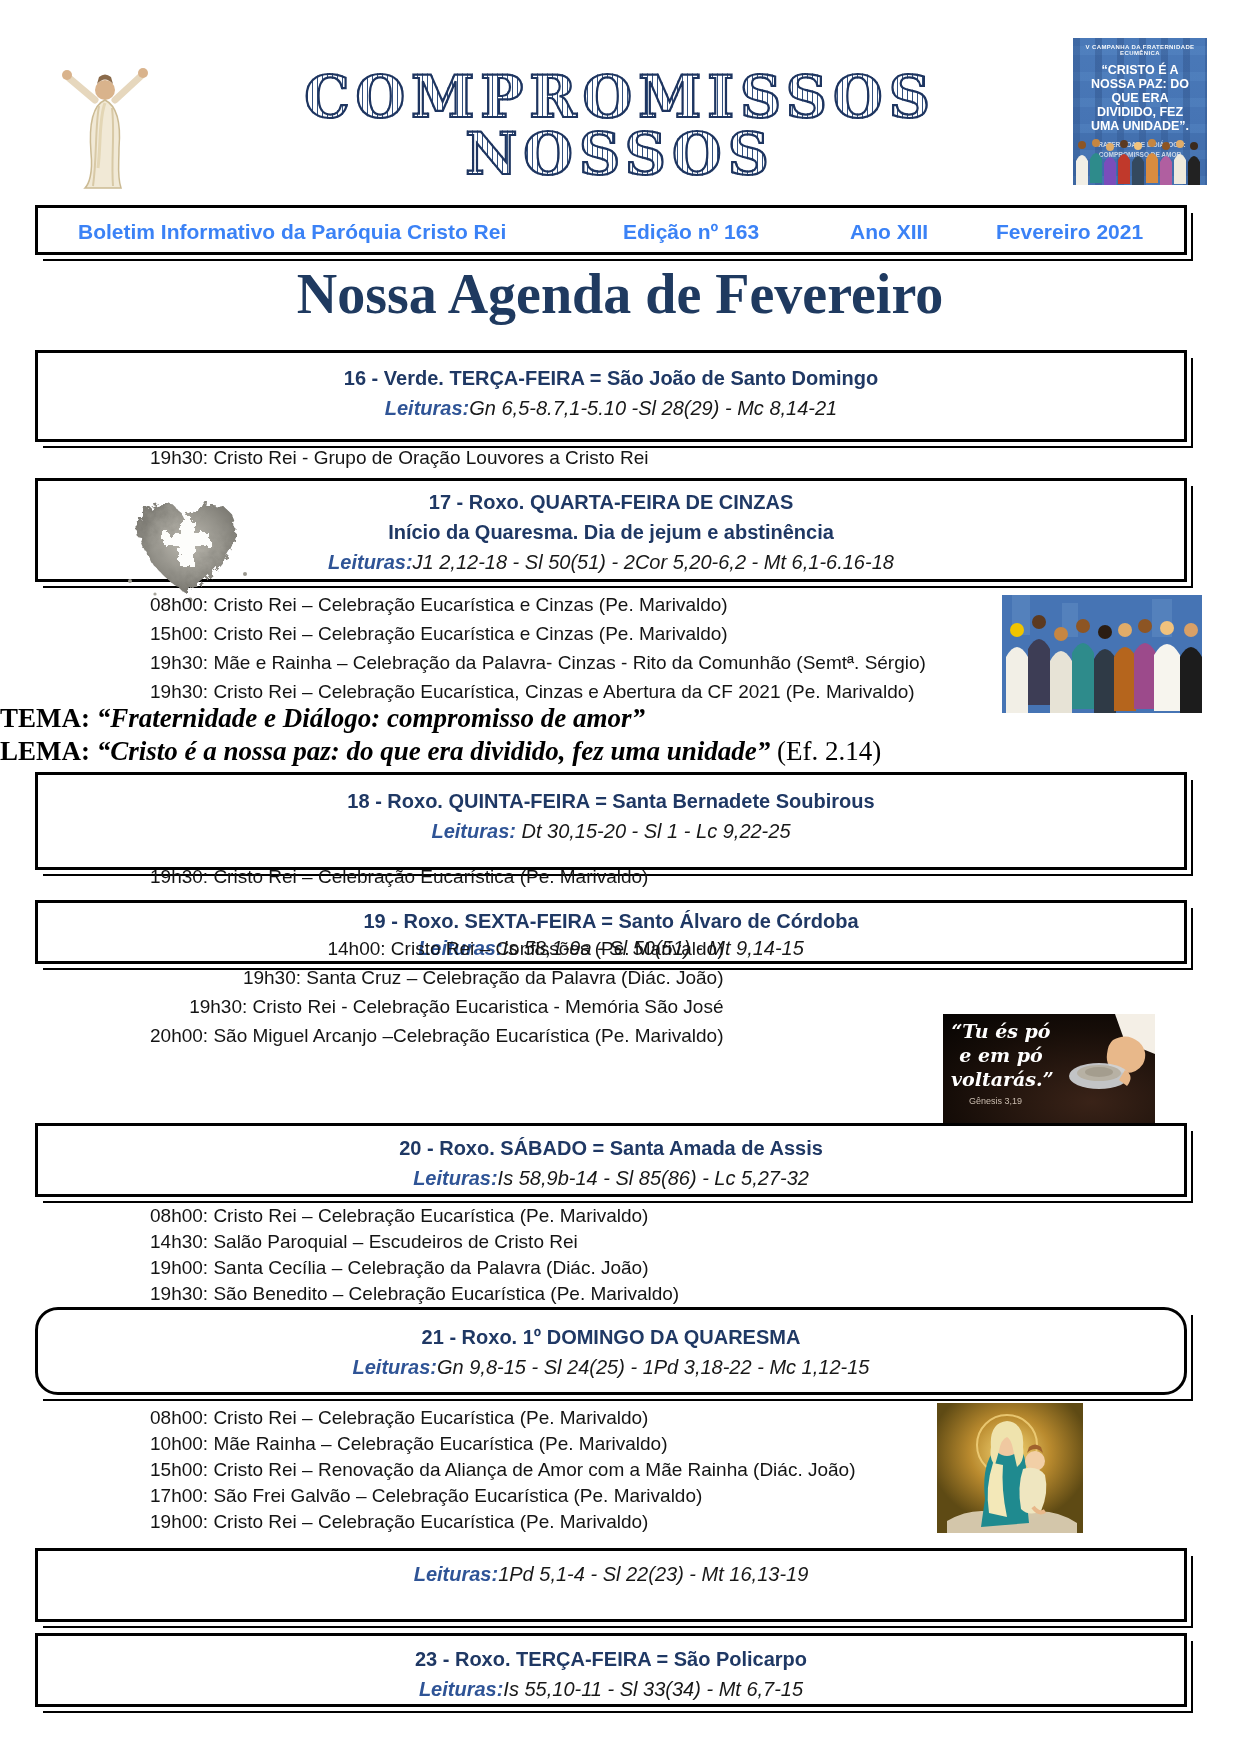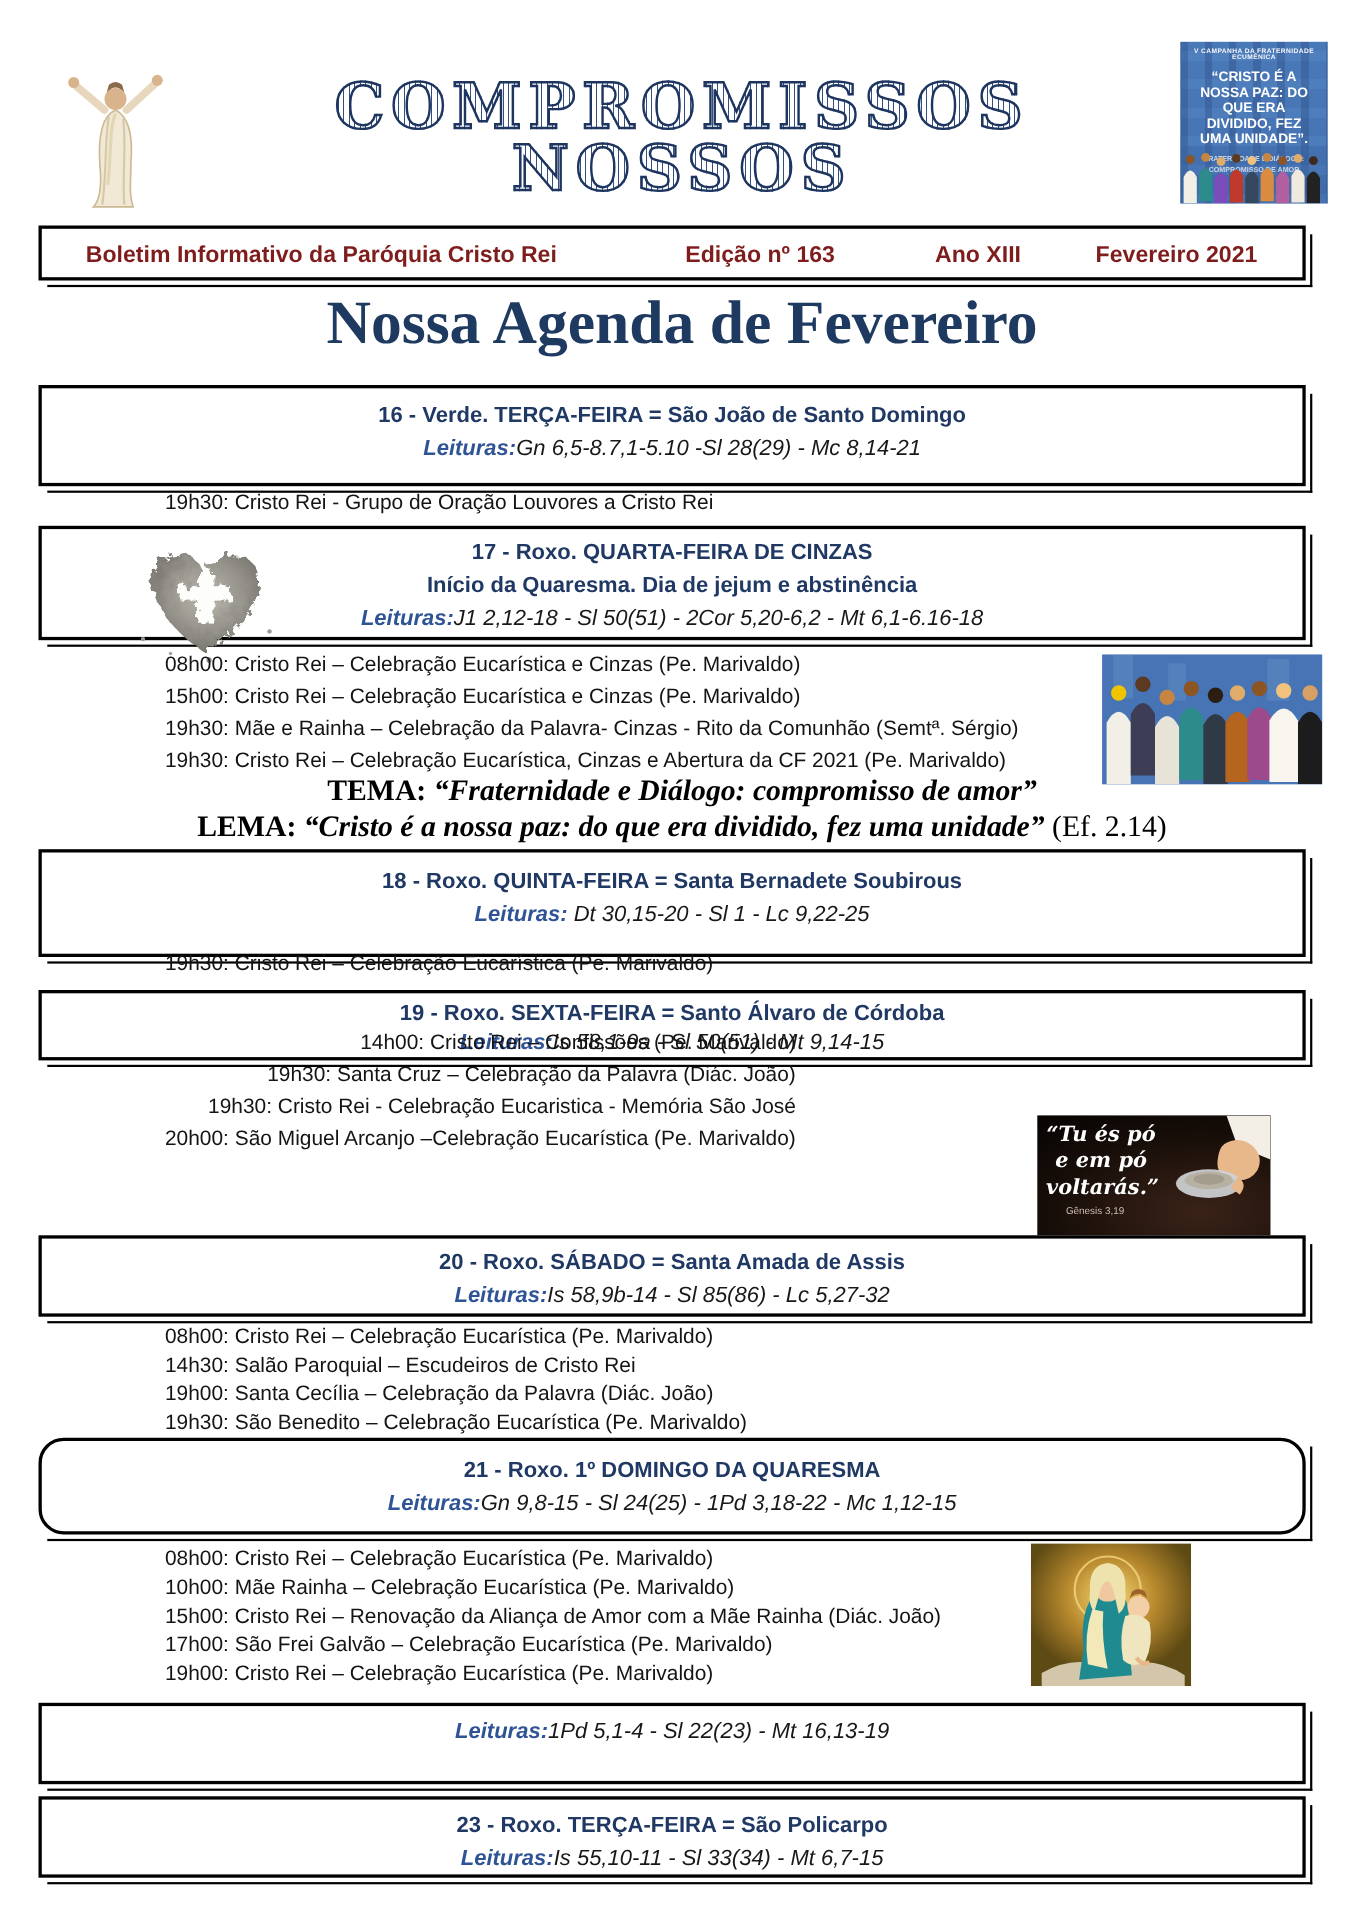--- a/index.html
+++ b/index.html
@@ -25,33 +25,33 @@
   .poster .banner{position:relative;font-size:6px;letter-spacing:.4px;margin-top:6px;font-weight:bold;opacity:.95;}
   .poster .quote{position:relative;font-size:12.5px;font-weight:bold;line-height:1.12;margin:7px 10px 0;
                  font-family:"Liberation Sans",sans-serif;}
   .poster .sub{position:relative;font-size:6.5px;font-weight:bold;margin-top:7px;line-height:1.5;opacity:.95;}
 
   
   .dbox{position:absolute;left:35px;width:1152px;border:3px solid #000;background:#fff;box-sizing:border-box;}
   .dbox::after{content:"";position:absolute;left:5px;top:5px;right:-9px;bottom:-9px;
                border-right:2px solid #000;border-bottom:2px solid #000;pointer-events:none;}
   .infobar{display:flex;align-items:center;}
-  .infobar span{position:absolute;font-weight:bold;font-size:21px;color:#7f1d1d;white-space:nowrap;}
+  .infobar span{position:absolute;font-weight:bold;font-size:21px;color:#3b82f6;white-space:nowrap;}
 
   .page-title{position:absolute;left:0;top:262px;width:100%;text-align:center;
               font-family:"Liberation Serif",serif;font-weight:bold;font-size:56px;color:#1f3a60;}
 
   .day-header{font-weight:bold;font-size:20px;color:#1f3864;text-align:center;line-height:30px;white-space:nowrap;}
   .leituras{font-size:20px;font-style:italic;text-align:center;line-height:30px;color:#181818;white-space:nowrap;}
   .leituras .lbl{color:#2f5496;font-weight:bold;}
 
   .events{position:absolute;left:150px;}
   .event{font-size:19px;color:#141414;white-space:nowrap;}
 
-  .motto{position:absolute;left:0;width:100%;text-align:center;
+  .motto{position:absolute;left:0;width:100%;text-align:left;
          font-family:"Liberation Serif",serif;font-size:27px;color:#000;}
   .motto .mlbl{font-weight:bold;}
   .motto .mtxt{font-weight:bold;font-style:italic;}
   .motto .mref{font-weight:normal;}
 
   
   .pic{position:absolute;}
   .tuespo{background:radial-gradient(120% 120% at 70% 80%,#3a2318 0%,#160d08 55%,#000 100%);
           color:#fff;overflow:hidden;}
   .tuespo .tq{position:absolute;left:8px;top:6px;width:100px;text-align:center;

